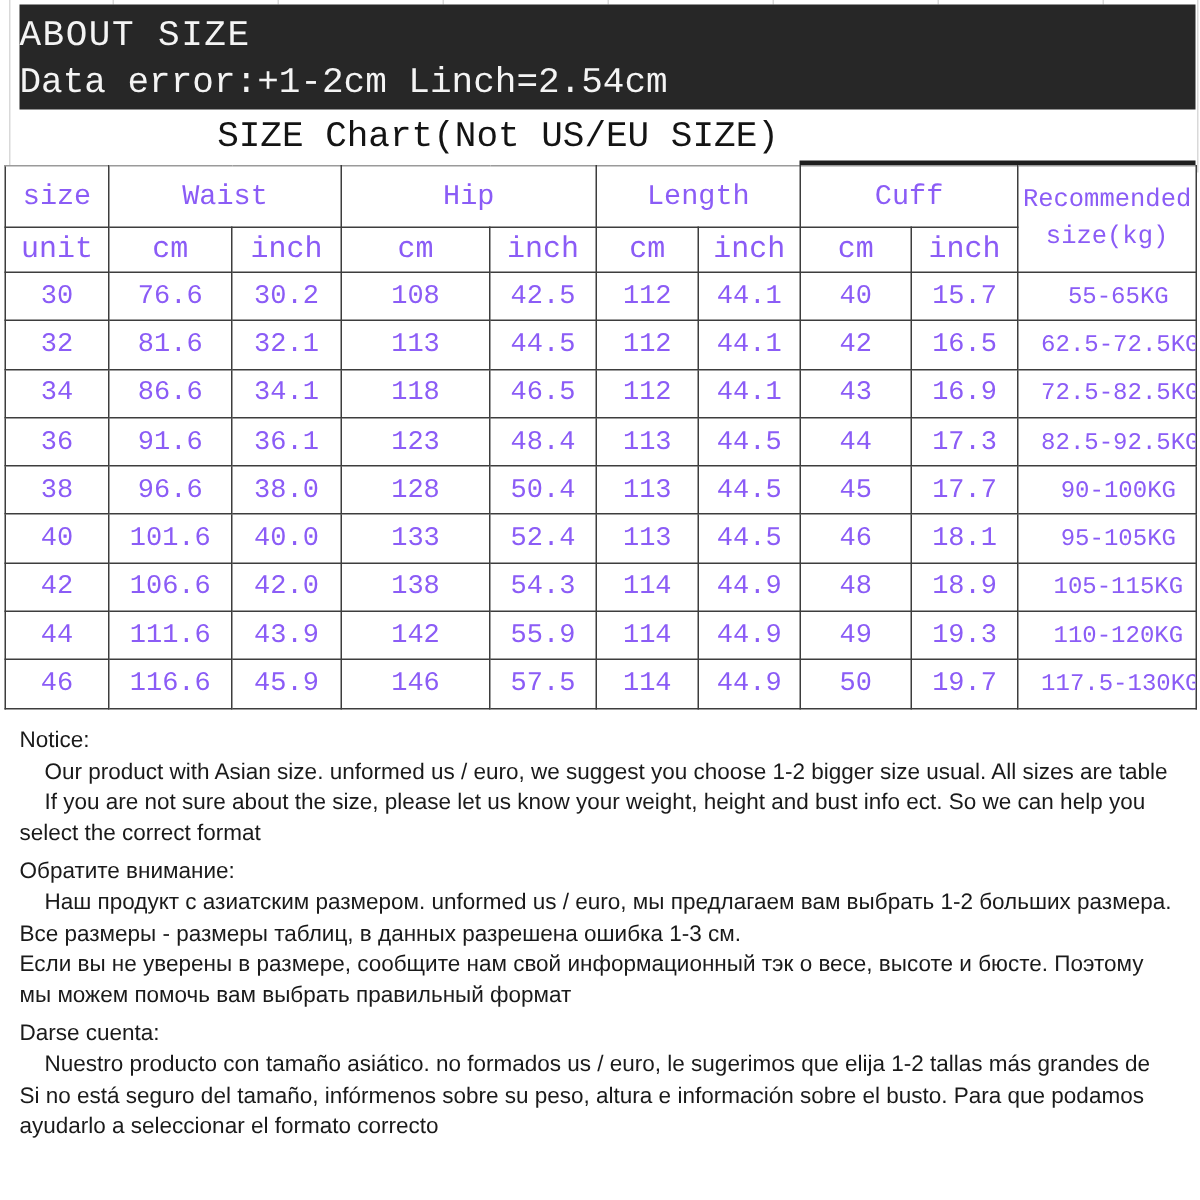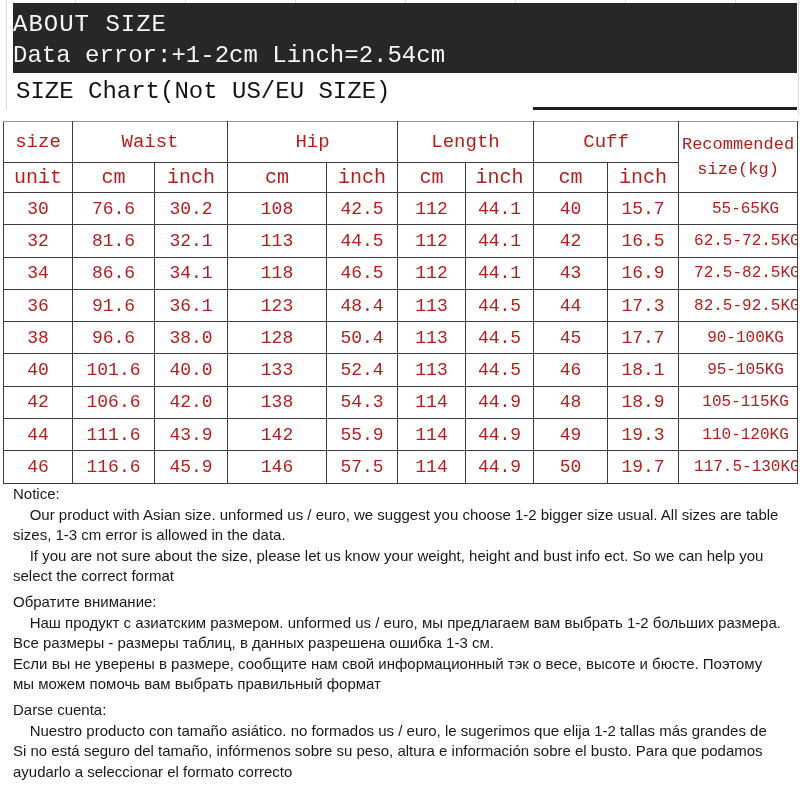--- a/index.html
+++ b/index.html
@@ -14,30 +14,30 @@
   .banner {
     position: absolute; left: 13px; top: 3px; width: 784px; height: 70px;
     background: #272727; color: #f4f4f4; text-align: left;
     font-family: "Liberation Mono", monospace;
   }
   .banner-title   { padding-top: 5px; font-size: 24px; line-height: 33px; letter-spacing: 1px; }
   .banner-subtitle{ font-size: 24px; line-height: 30px; }
 
   
   .chart-title {
-    position: absolute; left: 16px; top: 73px; width: 656px; height: 37px;
-    text-align: left; line-height: 37px;
+    position: absolute; left: 4px; top: 73px; width: 656px; height: 37px;
+    text-align: center; line-height: 37px;
     font-family: "Liberation Mono", monospace; font-size: 24px; color: #141414;
   }
 
   
   table.size-table {
-    position: absolute; left: 3px; top: 121px; width: 794px;
+    position: absolute; left: 3px; top: 110px; width: 794px;
     border-collapse: collapse; table-layout: fixed;
-    font-family: "Liberation Mono", monospace; color: #b91c1c;
+    font-family: "Liberation Mono", monospace; color: #8b5cf6;
   }
   .size-table th, .size-table td {
     border: 1px solid #3d3d3d; text-align: center; vertical-align: middle;
     padding: 0; font-weight: normal; overflow: hidden; white-space: nowrap;
   }
   .size-table thead tr.group-row    { height: 41px; }
   .size-table thead tr.unit-row     { height: 30px; }
   .size-table thead tr:first-child th { border-top: 1px solid #9a9a9a; }
   .size-table tbody tr { height: 32.3px; }
   .group-cell { font-size: 19px; }
@@ -223,21 +223,20 @@
       </tr>
     </tbody>
 </table>
 
 <div class="raised-line"></div>
 
 <div class="notice">
   <div class="notice-block">
     <div class="notice-line">Notice:</div>
     <div class="notice-line">    Our product with Asian size. unformed us / euro, we suggest you choose 1-2 bigger size usual. All sizes are table</div>
-    <div class="notice-line">sizes, 1-3 cm error is allowed in the data.</div>
     <div class="notice-line">    If you are not sure about the size, please let us know your weight, height and bust info ect. So we can help you</div>
     <div class="notice-line">select the correct format</div>
   </div>
   <div class="notice-block">
     <div class="notice-line">Обратите внимание:</div>
     <div class="notice-line">    Наш продукт с азиатским размером. unformed us / euro, мы предлагаем вам выбрать 1-2 больших размера.</div>
     <div class="notice-line">Все размеры - размеры таблиц, в данных разрешена ошибка 1-3 см.</div>
     <div class="notice-line">Если вы не уверены в размере, сообщите нам свой информационный тэк о весе, высоте и бюсте. Поэтому</div>
     <div class="notice-line">мы можем помочь вам выбрать правильный формат</div>
   </div>

